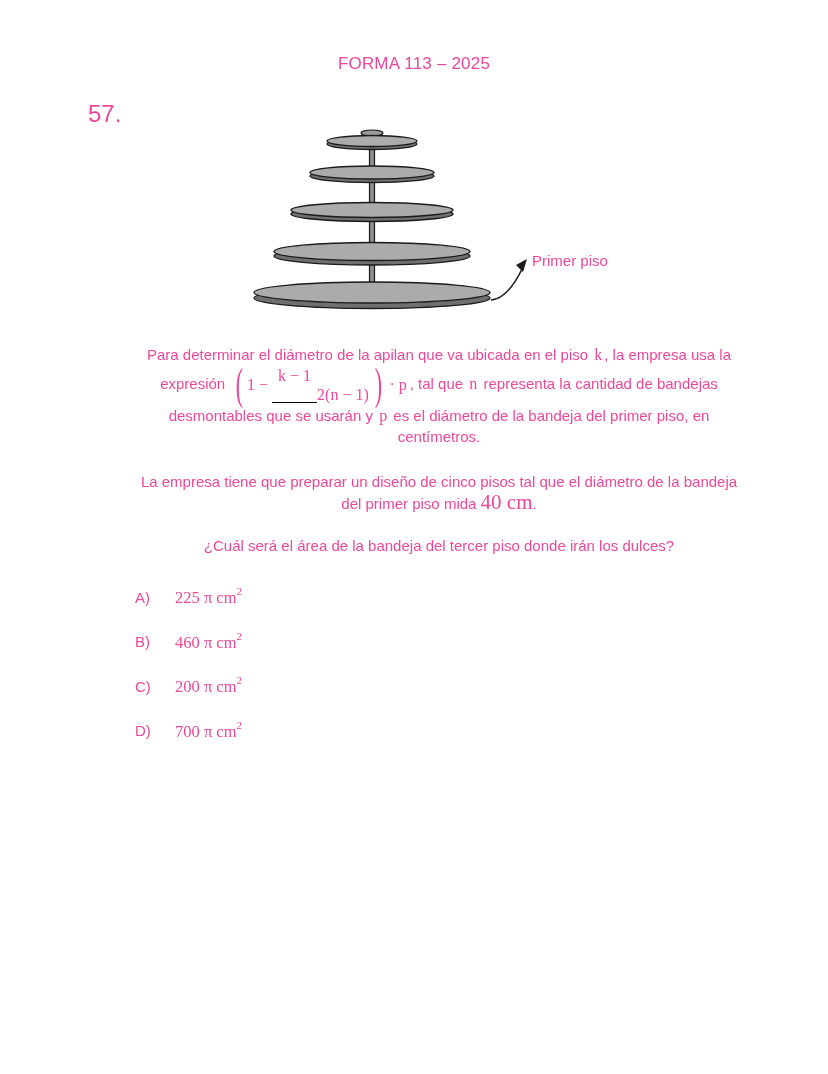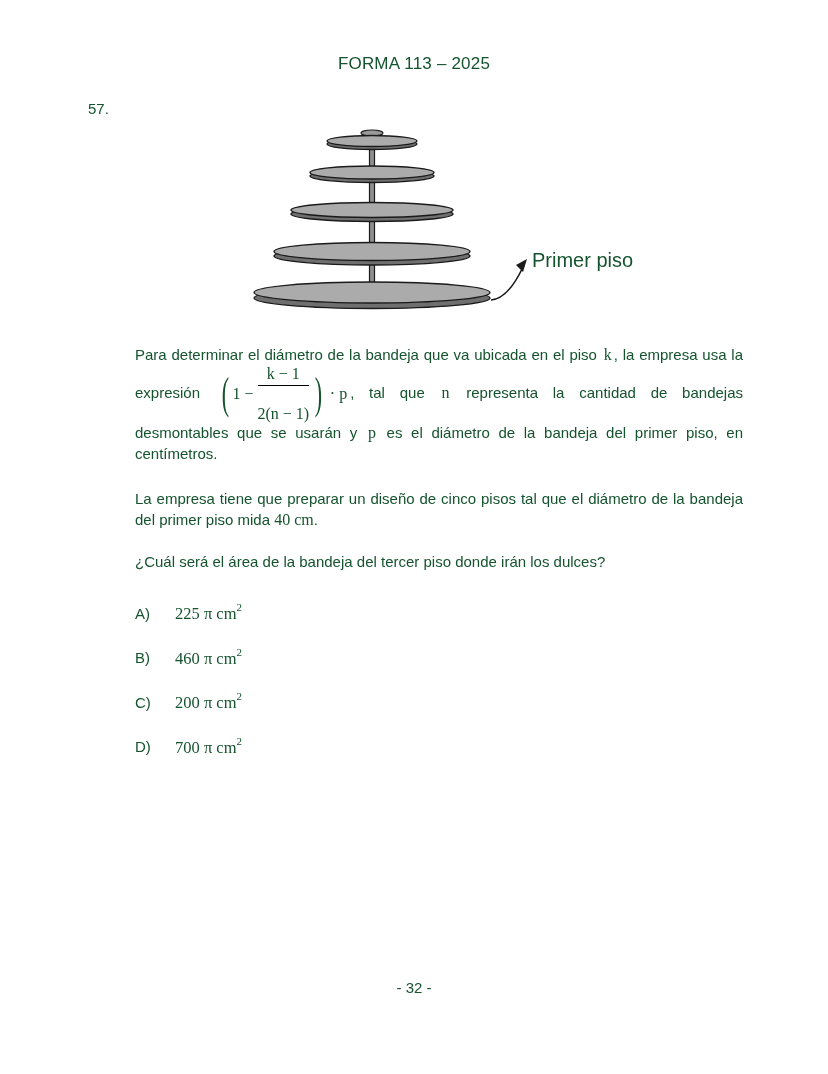--- a/index.html
+++ b/index.html
@@ -4,21 +4,21 @@
 <style>
   * { box-sizing: border-box; margin: 0; padding: 0; }
   html, body { background: #ffffff; }
   .page {
     position: relative;
     width: 828px;
     height: 1074px;
     margin: 0 auto;
     background: #ffffff;
     font-family: "Liberation Sans", sans-serif;
-    color: #14532d;
+    color: #ec4899;
     overflow: hidden;
     border-radius: 30px;
   }
   .header {
     position: absolute;
     top: 54px;
     left: 0;
     width: 100%;
     text-align: center;
     font-size: 17px;
@@ -26,57 +26,57 @@
   }
   .question-row {
     position: absolute;
     top: 101px;
     left: 88px;
     width: 655px;
     display: flex;
   }
   .qnum {
     width: 47px;
-    font-size: 15px;
+    font-size: 24px;
     line-height: 1.1;
     flex: 0 0 47px;
   }
   .qbody {
     width: 608px;
     font-size: 15px;
     line-height: 21px;
     text-align: justify;
   }
-  .qbody p { margin-bottom: 0; }
+  .qbody p { margin-bottom: 0; text-align: center; }
   .intro { margin-top: 2px; }
 
   .figure {
     position: relative;
     width: 608px;
     height: 192px;
     margin-top: 25px;
     margin-bottom: 26px;
   }
   .figure svg { display: block; }
   .figure-label {
     position: absolute;
     left: 397px;
     top: 124px;
-    font-size: 20px;
+    font-size: 15px;
     white-space: nowrap;
   }
 
   .mvar {
     font-family: "Liberation Serif", serif;
     font-size: 16px;
     padding: 0 2px;
   }
   .mnum {
     font-family: "Liberation Serif", serif;
-    font-size: 16px;
+    font-size: 21px;
   }
 
   .formula {
     display: inline-flex;
     align-items: center;
     font-family: "Liberation Serif", serif;
     font-size: 16px;
     vertical-align: middle;
     margin: 0 3px;
     line-height: 1.1;
@@ -84,21 +84,21 @@
   .paren {
     display: inline-block;
     font-size: 44px;
     line-height: 40px;
     transform: scaleX(0.5);
     font-weight: 400;
   }
   .flead { margin: 0 2px 0 0; }
   .frac {
     display: inline-flex;
-    flex-direction: column;
+    flex-direction: row;
     text-align: center;
     margin: 0 2px;
   }
   .frac .num { display: block; padding: 0 6px 2px; border-bottom: 1px solid #000; }
   .frac .den { display: block; padding-top: 2px; margin-top: 17px; }
   .fdot { margin-left: 4px; }
 
   .para2 { margin-top: 0; }
   .para3 { margin-top: 24px; }
   .prompt { margin-top: 21px; text-align: left; }
@@ -171,21 +171,21 @@
           </g>
 
           <g>
             <path d="M 356 174 C 370 173, 380 158, 388 141" fill="none" stroke="#1a1a1a" stroke-width="1.6"></path>
             <polygon points="392,133 381,139 388,146" fill="#1a1a1a"></polygon>
           </g>
         </svg>
         <span class="figure-label">Primer piso</span>
       </div>
 
-      <p class="para2"><span>Para determinar el diámetro de la bandeja que va ubicada en el piso</span> <span class="mvar">k</span><span>, la empresa usa la expresión</span> <span class="formula">
+      <p class="para2"><span>Para determinar el diámetro de la apilan que va ubicada en el piso</span> <span class="mvar">k</span><span>, la empresa usa la expresión</span> <span class="formula">
             <span class="paren">(</span>
             <span class="flead">1 −</span>
             <span class="frac">
               <span class="num">k − 1</span>
               <span class="den">2(n − 1)</span>
             </span>
             <span class="paren">)</span>
             <span class="fdot">· p</span>
           </span><span>, tal que</span> <span class="mvar">n</span> <span>representa la cantidad de bandejas desmontables que se usarán y</span> <span class="mvar">p</span> <span>es el diámetro de la bandeja del primer piso, en centímetros.</span></p>
 
@@ -208,15 +208,14 @@
         </div>
         <div class="option">
           <span class="opt-label">D)</span>
           <span class="opt-value"><span>700 π cm</span><sup>2</sup></span>
         </div>
       </div>
 
     </div>
   </div>
 
-  <div class="footer">- 32 -</div>
 
 </div>
 
 </body></html>

